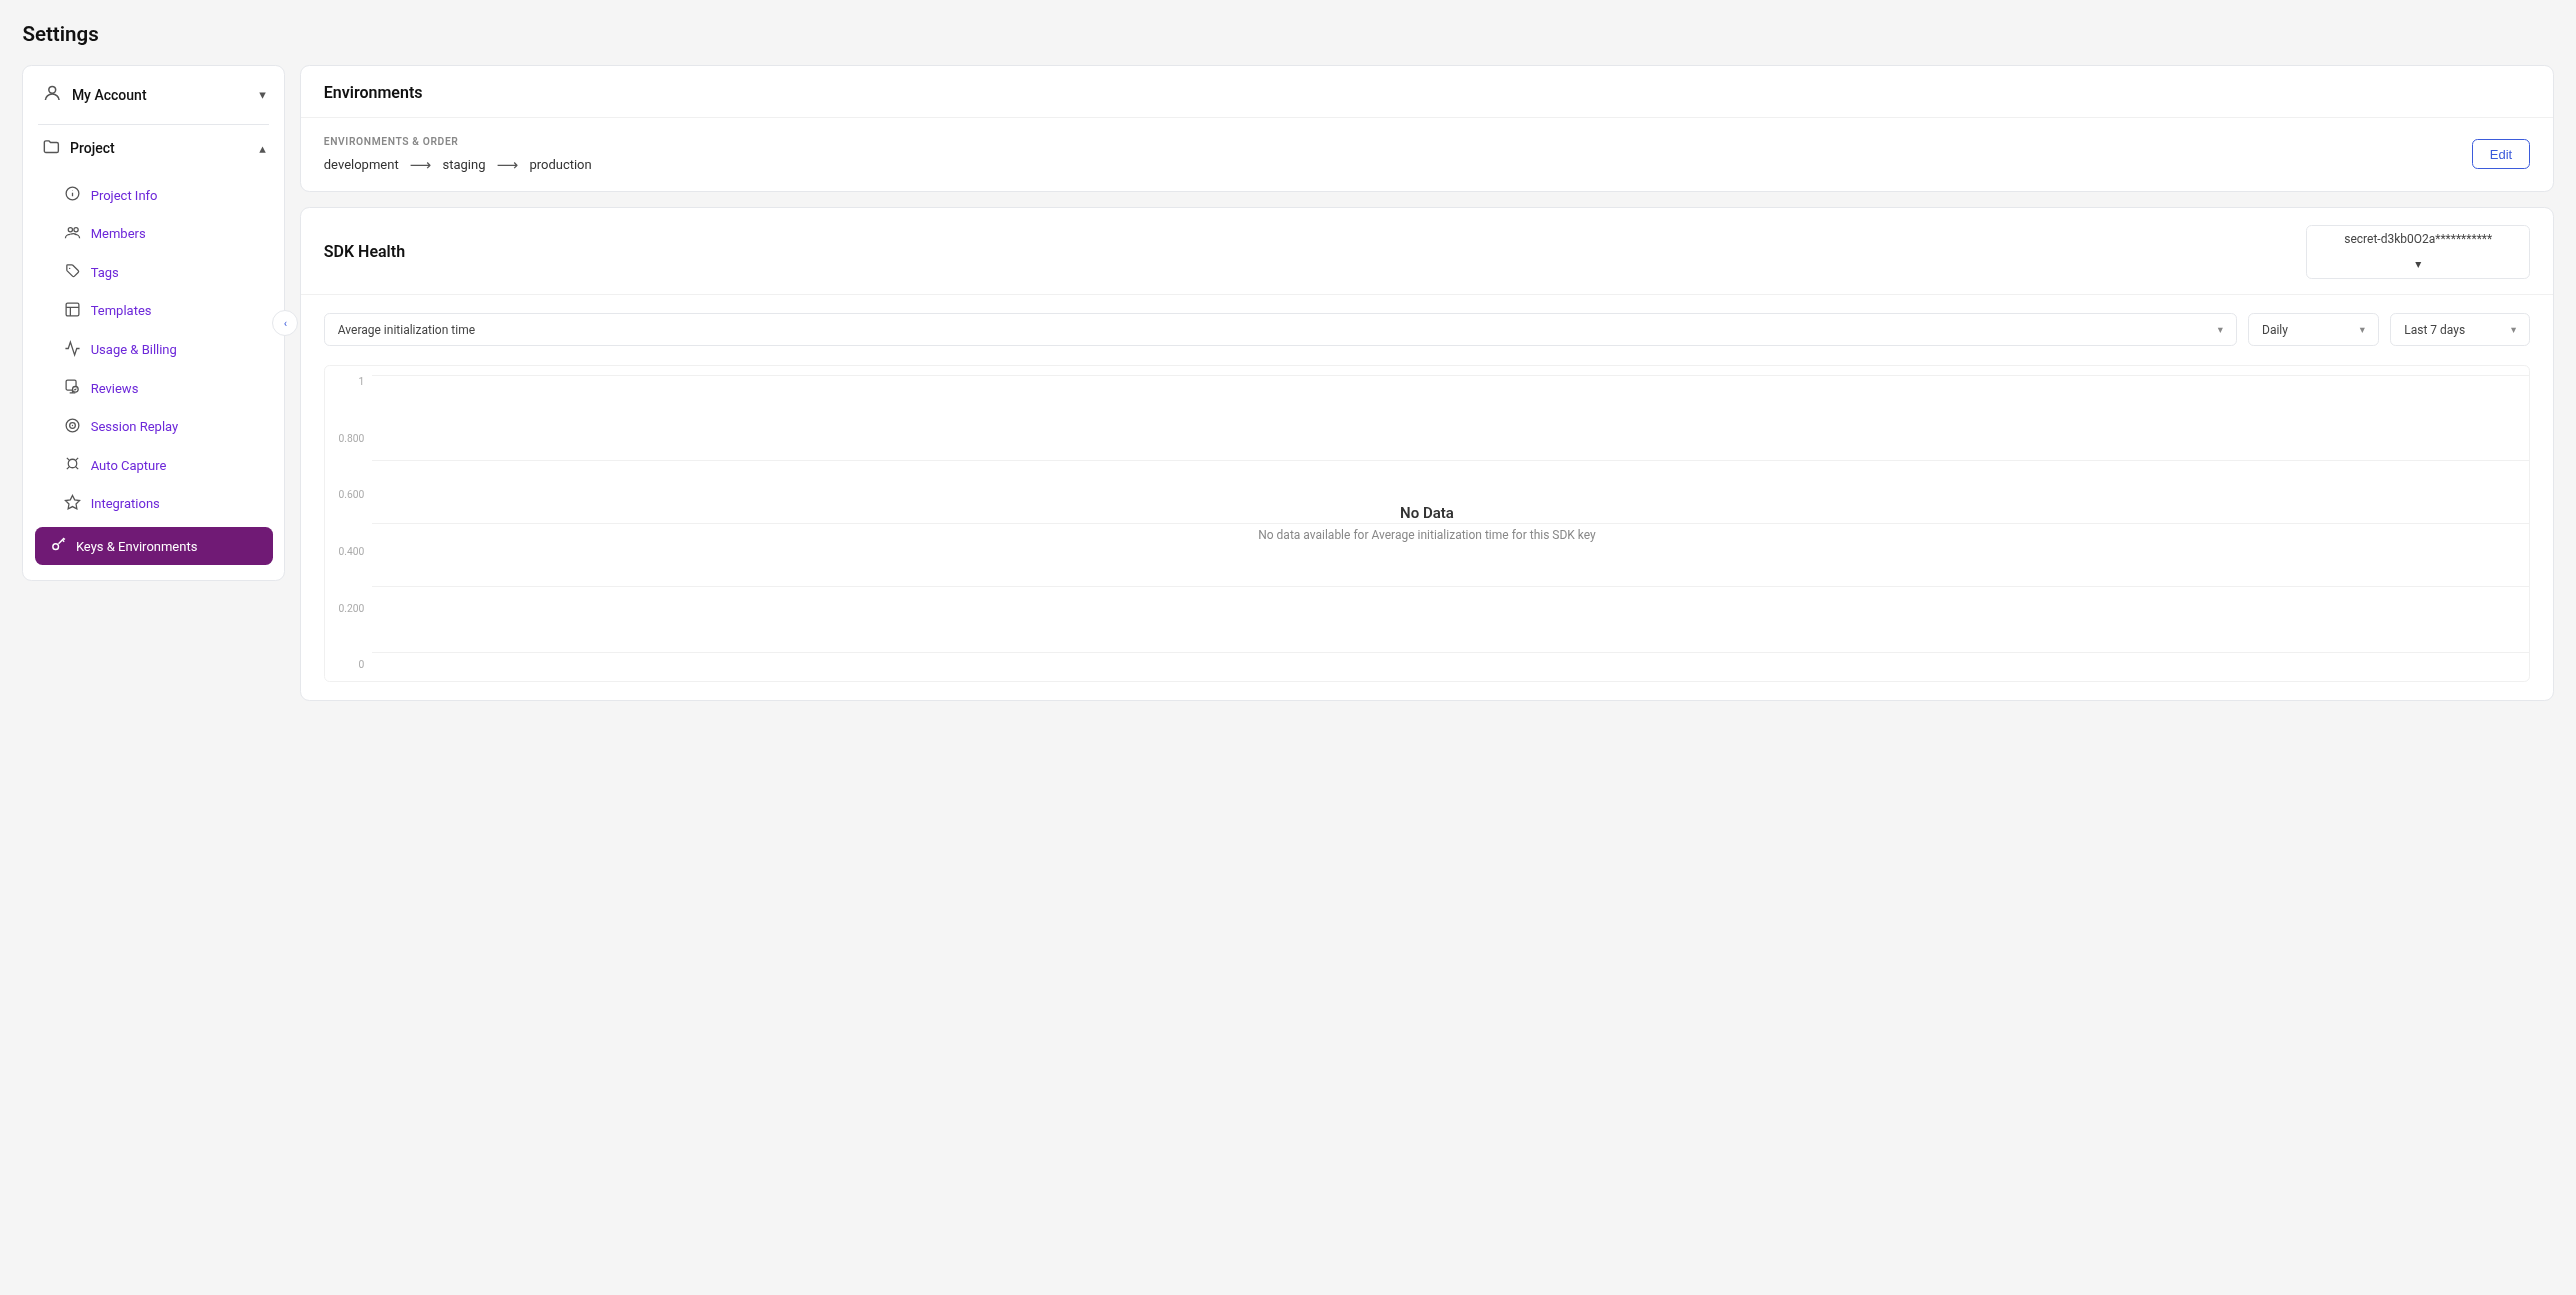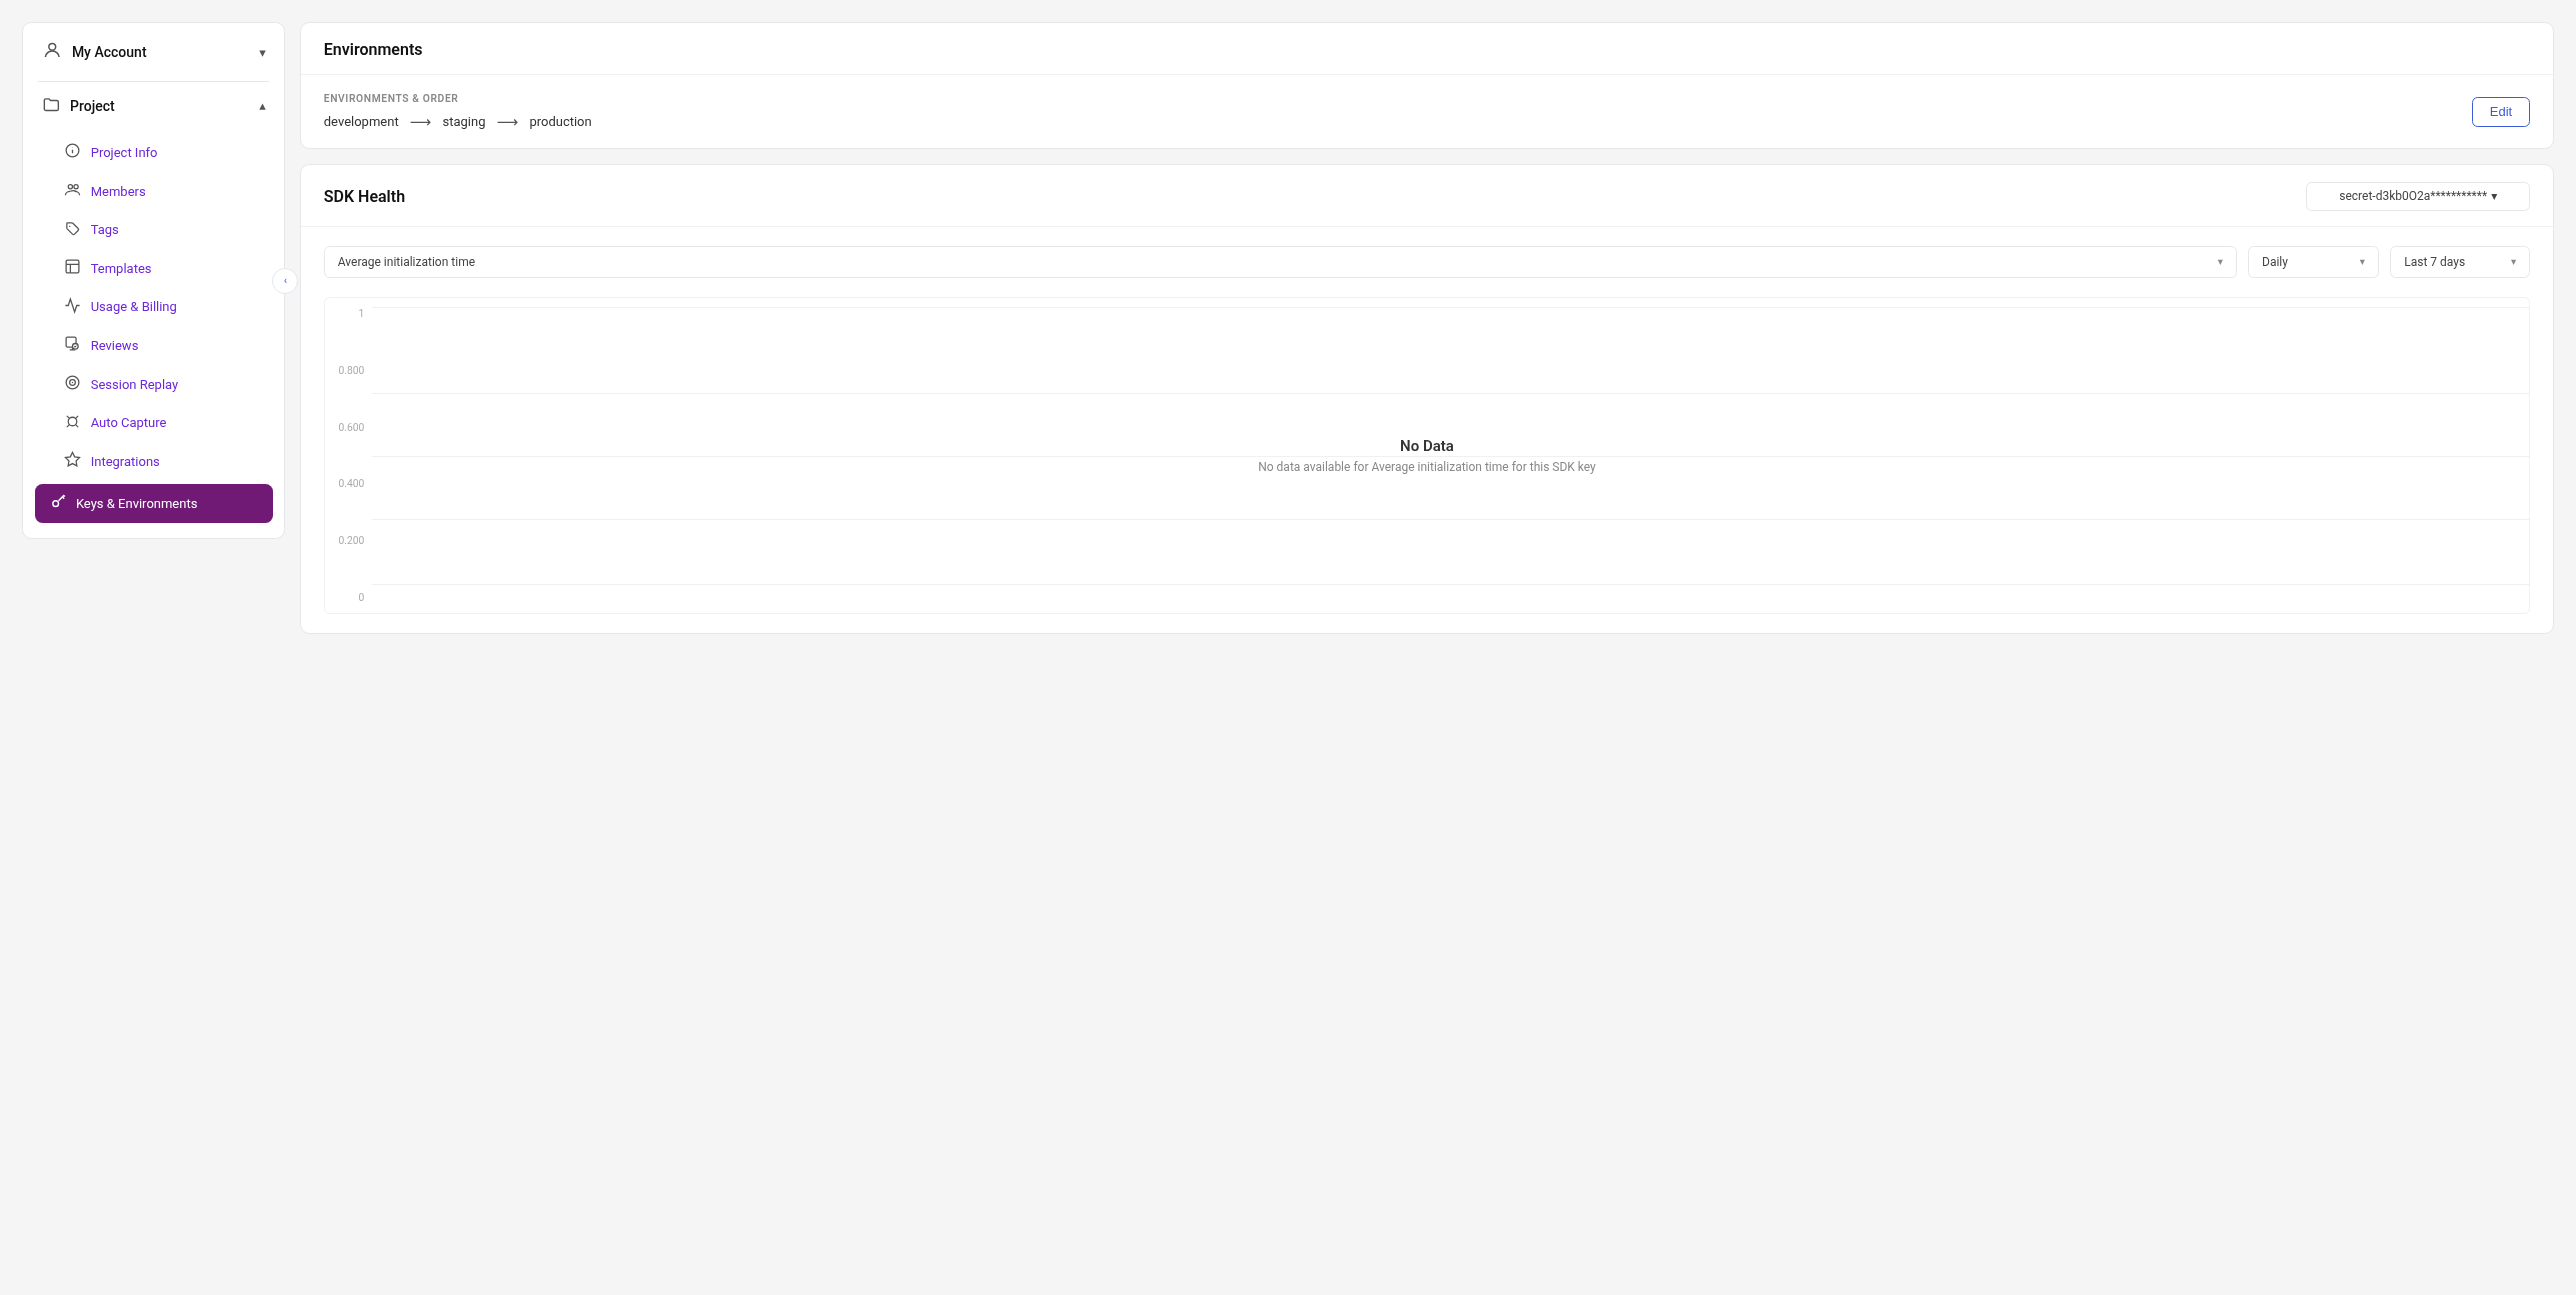--- a/index.html
+++ b/index.html
@@ -198,30 +198,31 @@
       border-bottom: 0.9px solid #f0f0f0;
     }
     .sdk-title {
       font-size: 16px;
       font-weight: 600;
       color: #111;
     }
     .sdk-key-select {
       display: flex;
       align-items: center;
-      gap: 4px;
+      gap: 11px;
       border: 0.9px solid #e5e7eb;
       border-radius: 5.6px;
       padding: 6.5px 13px;
       font-size: 12px;
       color: #444;
       cursor: pointer;
       background: #fff;
       min-width: 224px;
-      justify-content: center;
+      justify-content: flex-end;
+      flex-direction: column;
     }
     .sdk-body {
       padding: 18.7px 22.4px;
     }
     .filter-row {
       display: flex;
       gap: 11.2px;
       margin-bottom: 18.7px;
     }
     .filter-select {
@@ -321,20 +322,21 @@
       z-index: 10;
     }
     .sidebar-wrapper {
       position: relative;
     }
   </style>
 </head>
 <body>
 
 <div class="page">
+  <div class="page-title">Settings</div>
 
   <div class="layout">
 
     <div class="sidebar-wrapper">
       <div class="sidebar">
 
         <div class="sidebar-account sidebar-section">
           <div class="sidebar-account-left">
             <span>
               <svg class="account-icon" viewBox="0 0 24 24" fill="none" stroke="currentColor" stroke-width="1.8">

